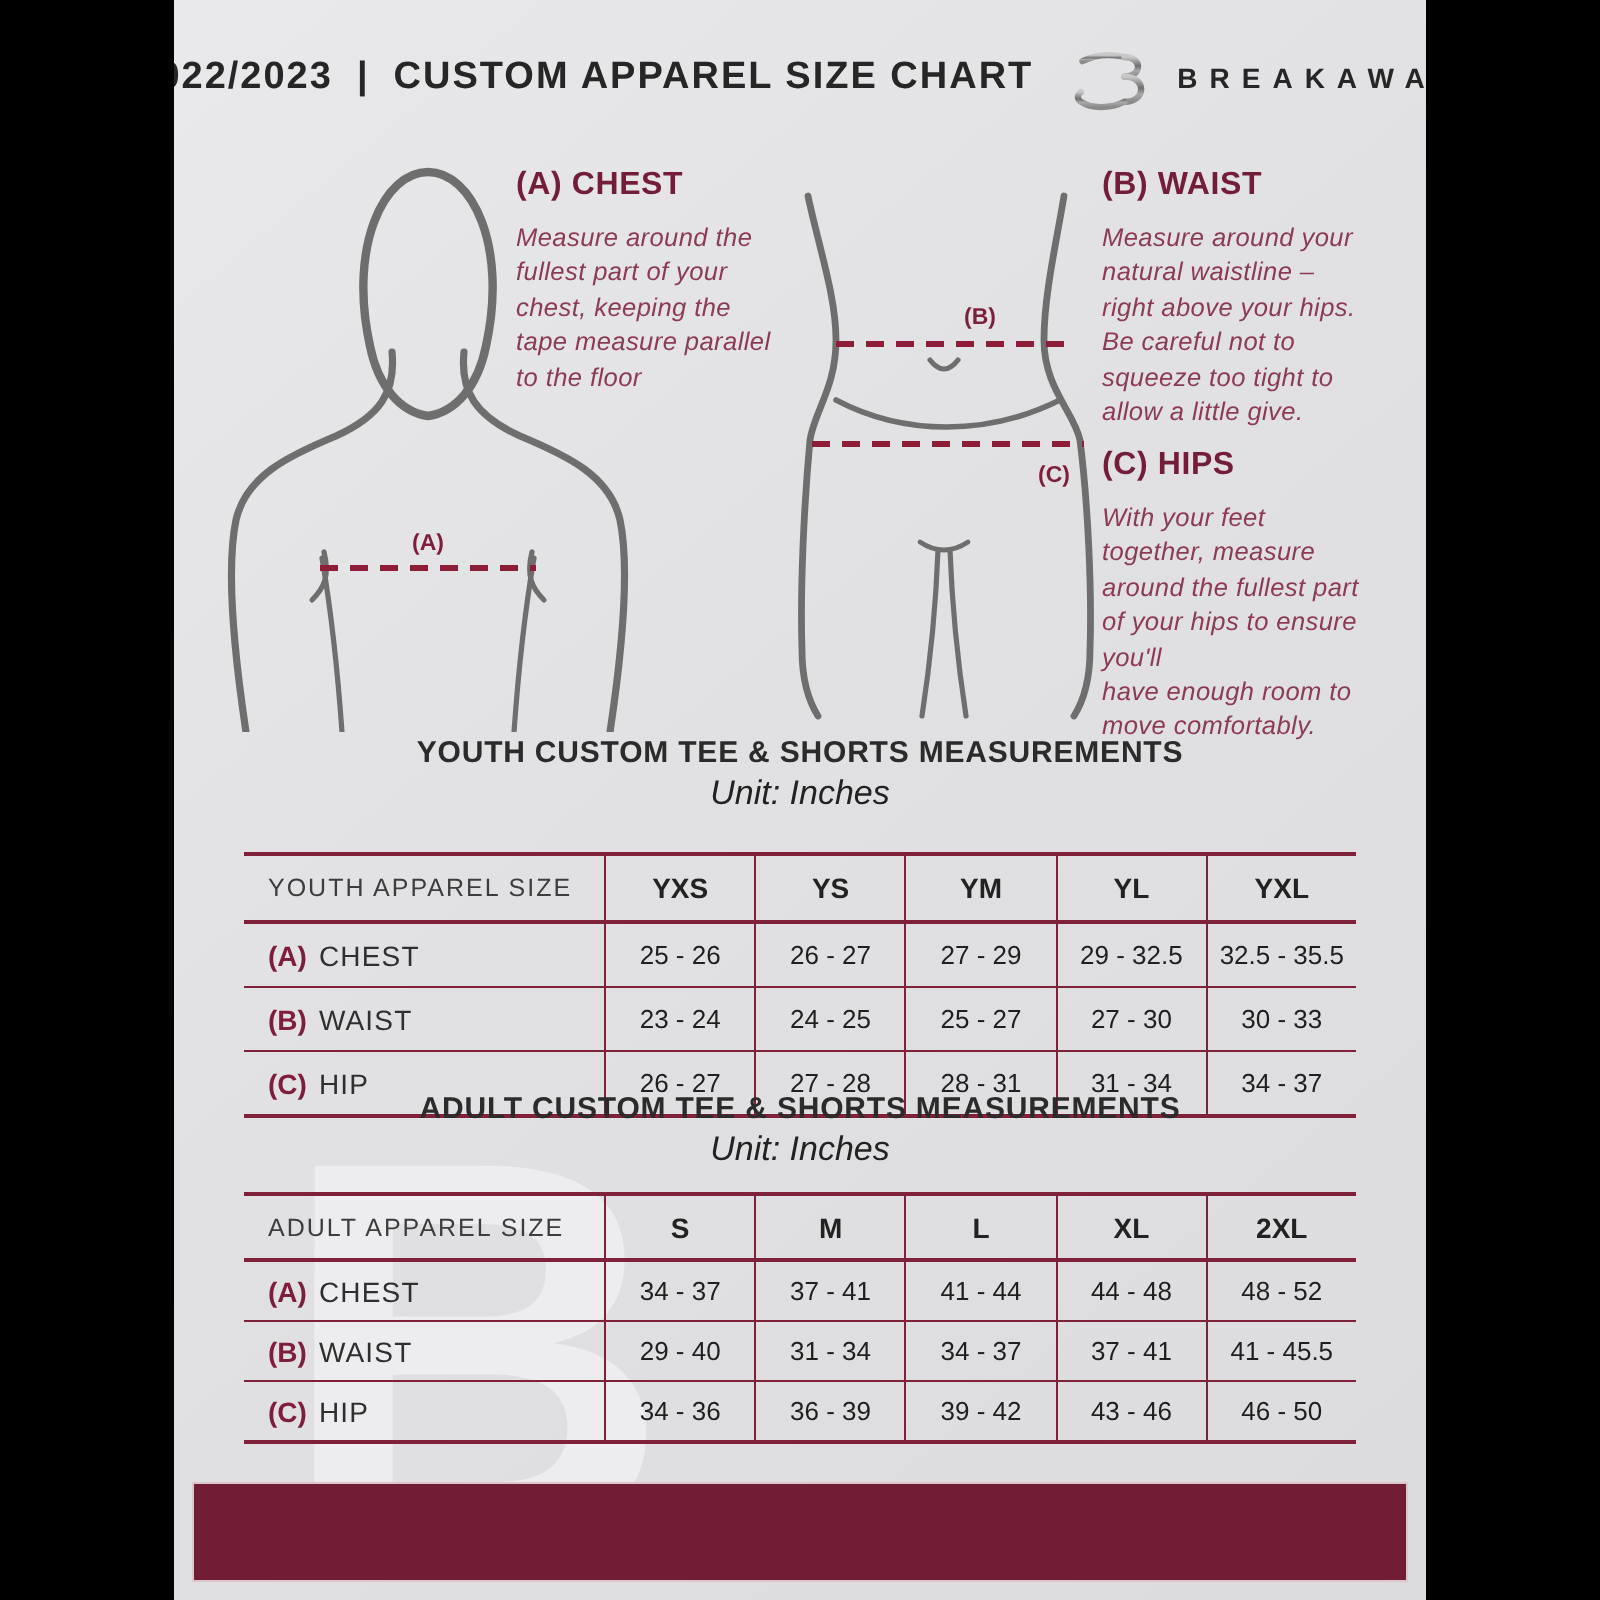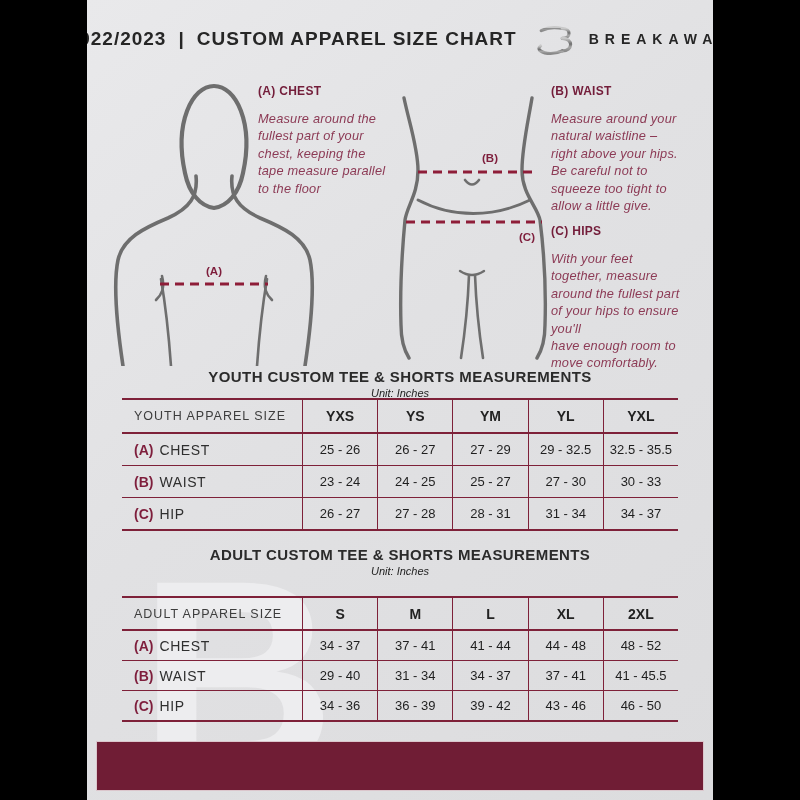--- a/index.html
+++ b/index.html
@@ -11,30 +11,30 @@
 
   
   .header{position:absolute;top:16px;left:0;width:100%;height:46px;z-index:3;
           display:flex;align-items:center;justify-content:center;}
   .hdr-title{font-size:19px;font-weight:bold;letter-spacing:1px;color:#262626;white-space:nowrap;}
   .hdr-divider{display:inline-block;margin:0 12px;font-weight:bold;color:#262626;}
   .logo-wrap{display:flex;align-items:center;margin-left:20px;}
   .brand{font-size:14px;font-weight:bold;letter-spacing:6px;color:#262626;margin-left:10px;white-space:nowrap;}
 
   
-  .g-head{position:absolute;z-index:2;font-size:12px;font-weight:bold;color:#731d3a;letter-spacing:.3px;}
+  .g-head{position:absolute;z-index:2;font-size:16px;font-weight:bold;color:#731d3a;letter-spacing:.3px;}
   .g-body{position:absolute;z-index:2;font-size:12.8px;font-style:italic;color:#8c3a55;
           line-height:1.36;white-space:pre-line;letter-spacing:.2px;}
   .fig{position:absolute;z-index:1;}
 
   
   .tbl-title{position:absolute;left:0;width:100%;text-align:center;z-index:2;
              font-size:15px;font-weight:bold;color:#2b2b2b;letter-spacing:.4px;}
   .tbl-unit{position:absolute;left:0;width:100%;text-align:center;z-index:2;
-            font-size:11px;font-style:italic;color:#222;}
+            font-size:17px;font-style:italic;color:#222;}
 
   
   .size-table{position:absolute;left:35px;width:556px;z-index:2;
               border-top:2px solid #7e2139;border-bottom:2px solid #7e2139;}
   .st-row{display:grid;grid-template-columns:180px repeat(5,1fr);
           border-bottom:1.5px solid #7e2139;}
   .st-row:last-child{border-bottom:none;}
   .st-row.hdr{border-bottom:2px solid #7e2139;}
   .st-cell{display:flex;align-items:center;justify-content:center;
            border-left:1.5px solid #7e2139;font-size:13px;color:#1f1f1f;}
@@ -133,21 +133,21 @@
 around the fullest part
 of your hips to ensure
 you'll
 have enough room to
 move comfortably.</div>
 
     <div class="watermark">B</div>
 
     <div class="tbl-title" style="top:368px">YOUTH CUSTOM TEE &amp; SHORTS MEASUREMENTS</div>
     <div class="tbl-unit" style="top:387px">Unit: Inches</div>
-    <div class="size-table yt" style="top:398px">
+    <div class="size-table yt" style="top:426px">
       <div class="st-row hdr">
         <div class="st-cell first">YOUTH APPAREL SIZE</div>
         <div class="st-cell">YXS</div>
         <div class="st-cell">YS</div>
         <div class="st-cell">YM</div>
         <div class="st-cell">YL</div>
         <div class="st-cell">YXL</div>
       </div>
       <div class="st-row">
         <div class="st-cell first">

